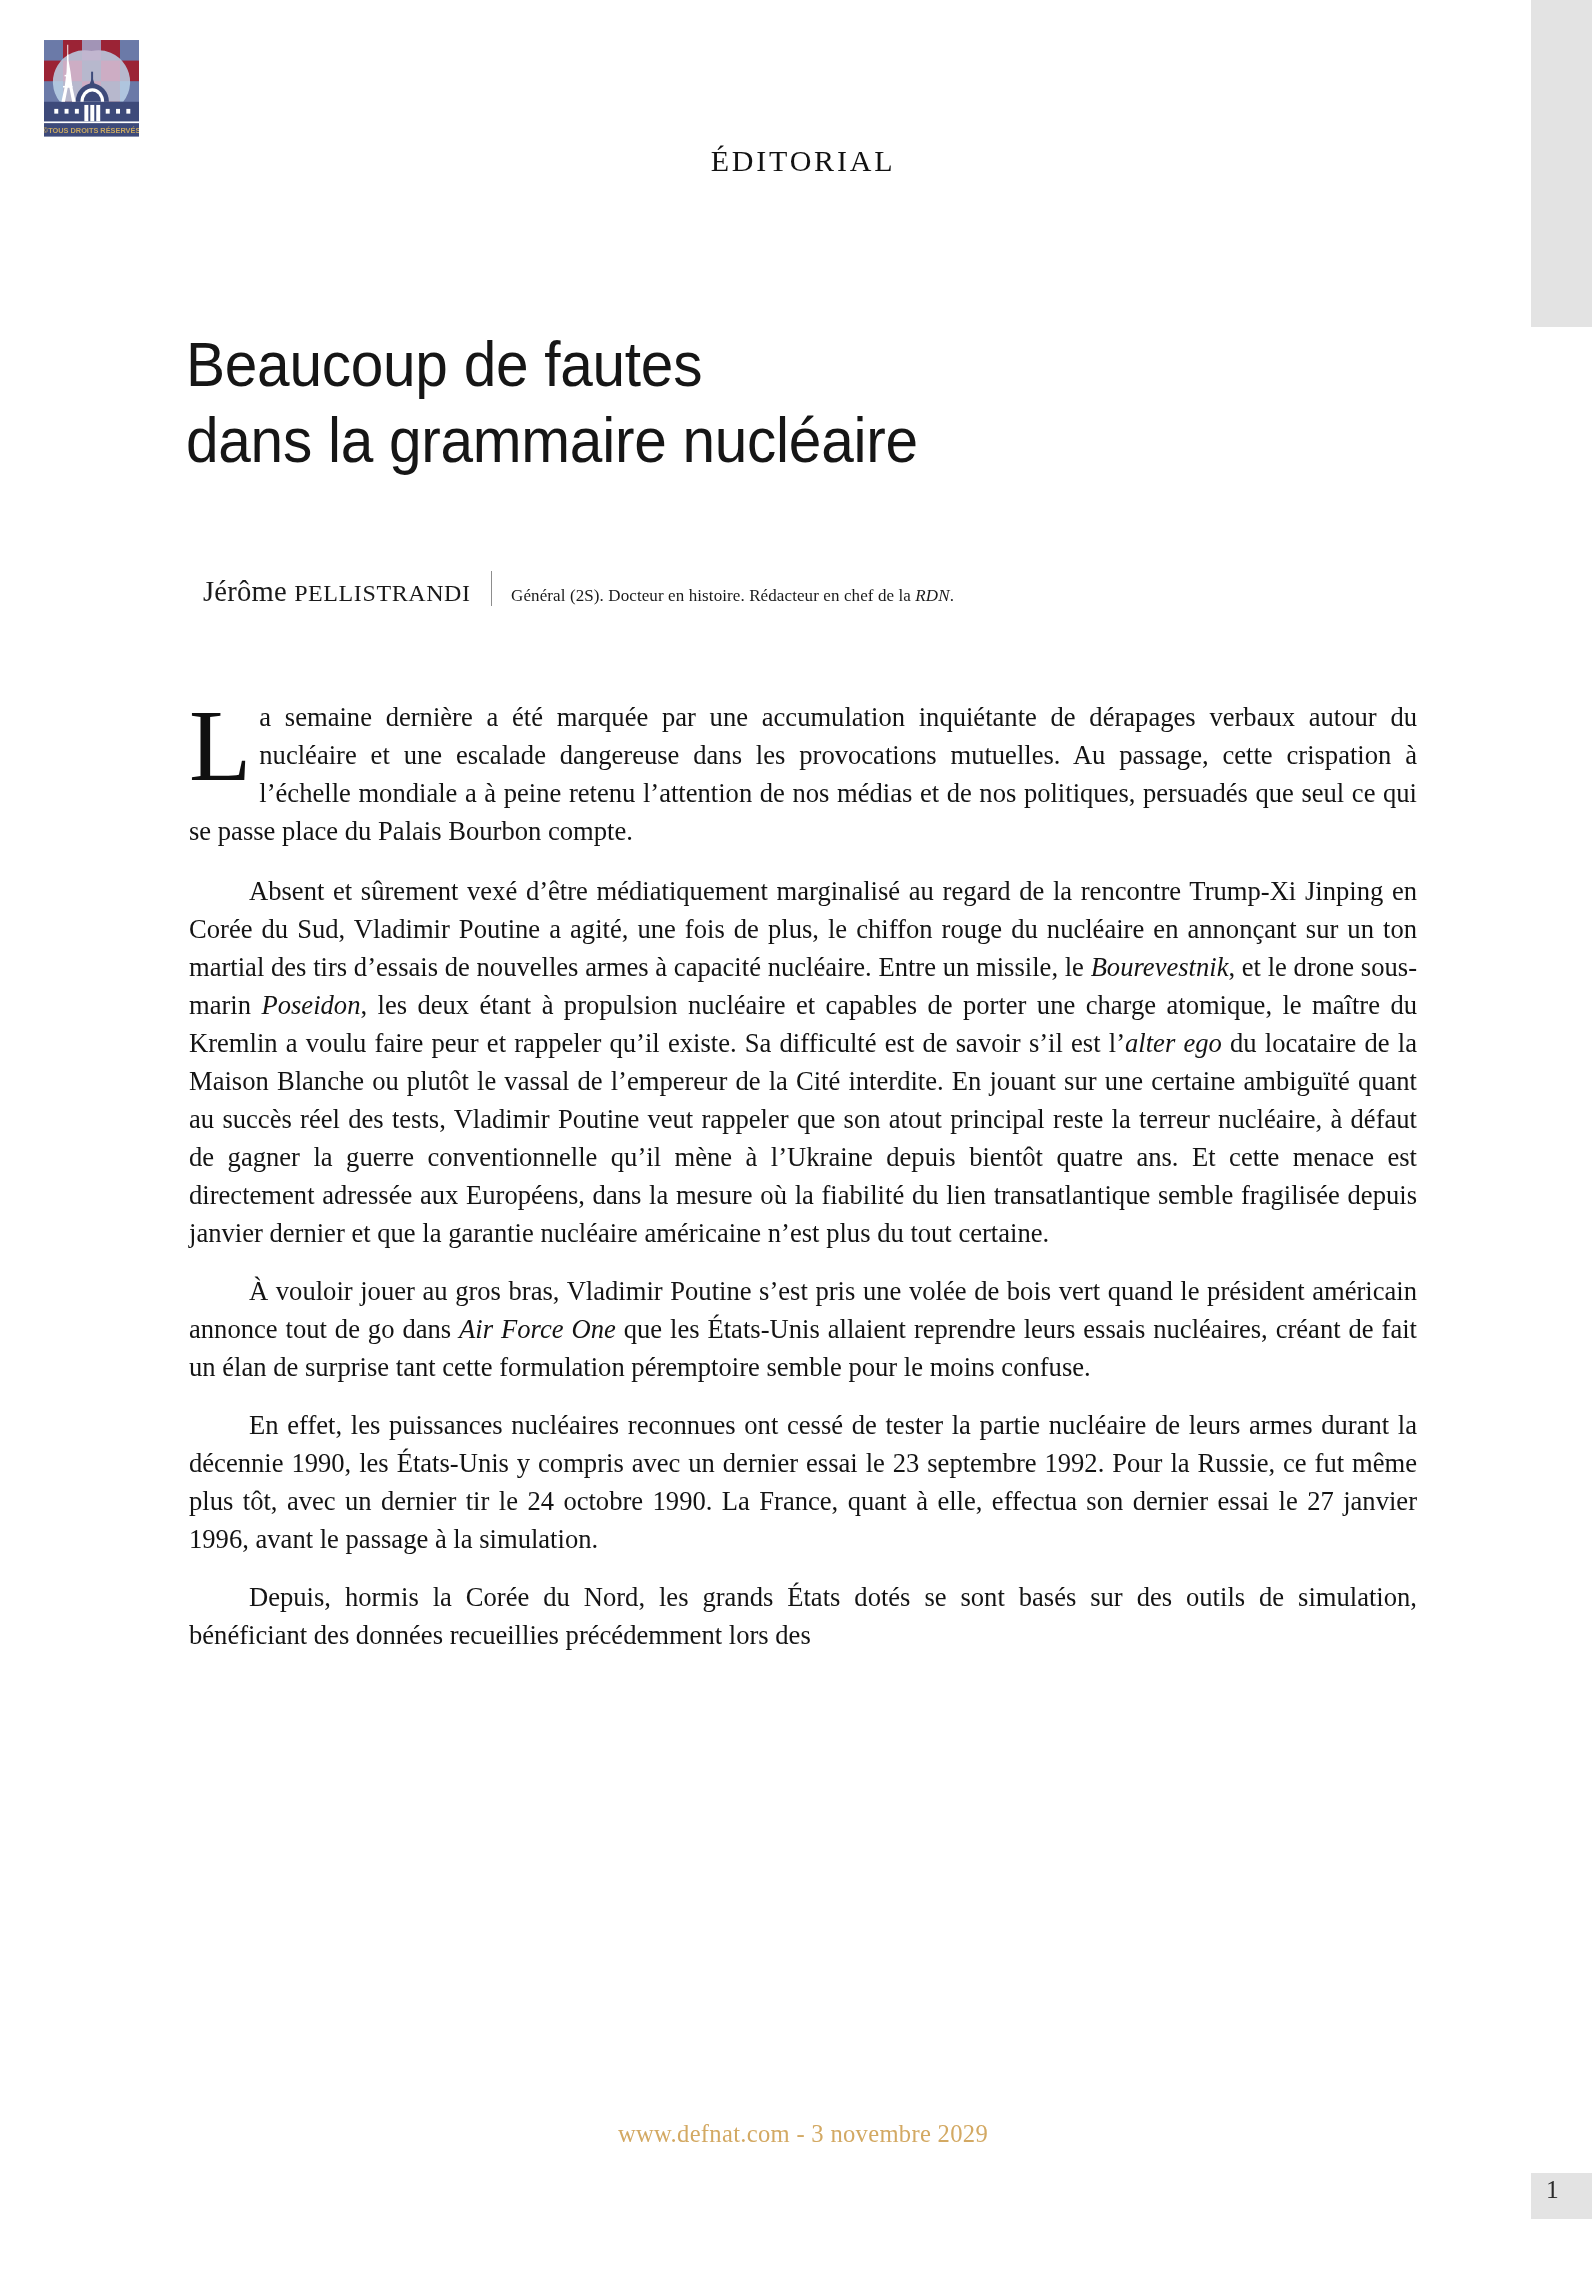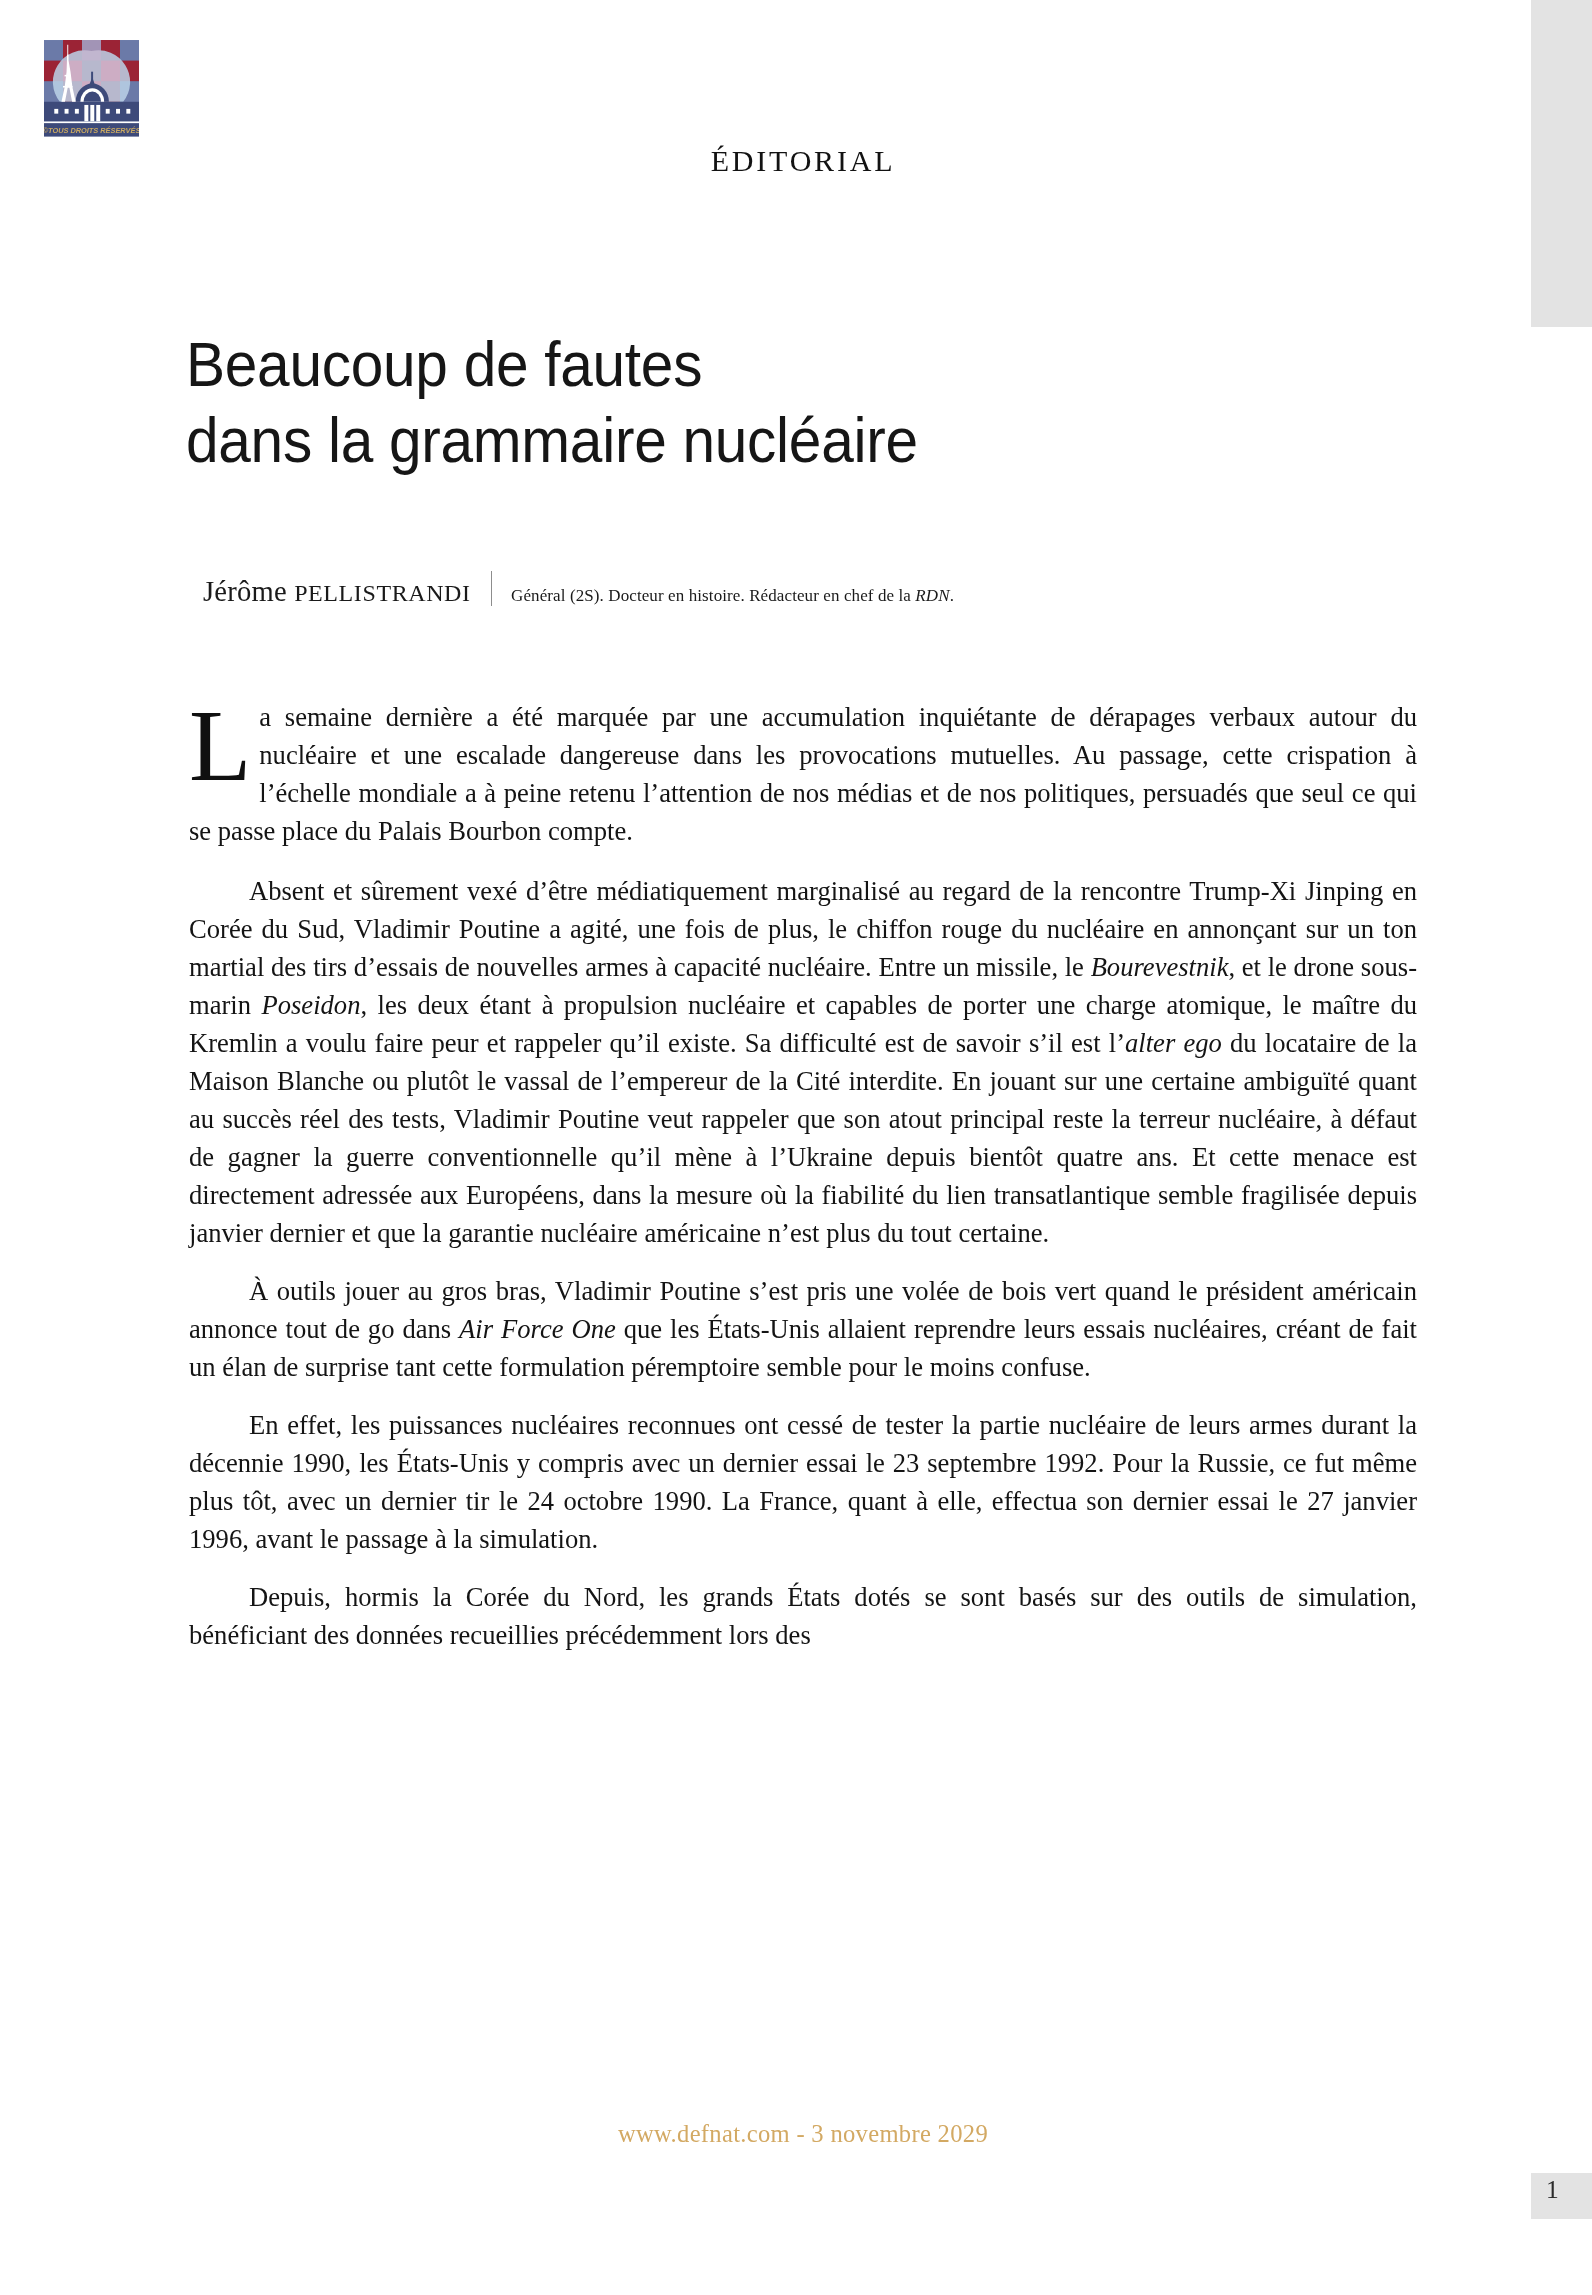--- a/index.html
+++ b/index.html
@@ -18,21 +18,20 @@
     overflow: hidden;
   }
 
   
   .logo {
     position: absolute;
     left: 44px;
     top: 40px;
     width: 93px;
     height: 99px;
-    font-style: italic;
   }
   .logo svg { display: block; width: 95px; height: 99px; }
 
   
   .side-tab {
     position: absolute;
     right: 0;
     top: 0;
     width: 61px;
     height: 327px;
@@ -253,21 +252,21 @@
       <span class="byline-rule"></span>
       <span class="byline-role"><span>Général (2S). Docteur en histoire. Rédacteur en chef de la </span><span class="it">RDN</span><span>.</span></span>
     </div>
 
     <div class="body-text">
 
       <p class="first"><span class="dropcap">L</span><span>a semaine dernière a été marquée par une accumulation inquiétante de dérapages verbaux autour du nucléaire et une escalade dangereuse dans les provocations mutuelles. Au passage, cette crispation à l’échelle mondiale a à peine retenu l’attention de nos médias et de nos politiques, persuadés que seul ce qui se passe place du Palais Bourbon compte.</span></p>
 
       <p><span>Absent et sûrement vexé d’être médiatiquement marginalisé au regard de la rencontre Trump-Xi Jinping en Corée du Sud, Vladimir Poutine a agité, une fois de plus, le chiffon rouge du nucléaire en annonçant sur un ton martial des tirs d’essais de nouvelles armes à capacité nucléaire. Entre un missile, le </span><span class="it">Bourevestnik</span><span>, et le drone sous-marin </span><span class="it">Poseidon</span><span>, les deux étant à propulsion nucléaire et capables de porter une charge atomique, le maître du Kremlin a voulu faire peur et rappeler qu’il existe. Sa difficulté est de savoir s’il est l’</span><span class="it">alter ego</span><span> du locataire de la Maison Blanche ou plutôt le vassal de l’empereur de la Cité interdite. En jouant sur une certaine ambiguïté quant au succès réel des tests, Vladimir Poutine veut rappeler que son atout principal reste la terreur nucléaire, à défaut de gagner la guerre conventionnelle qu’il mène à l’Ukraine depuis bientôt quatre ans. Et cette menace est directement adressée aux Européens, dans la mesure où la fiabilité du lien transatlantique semble fragilisée depuis janvier dernier et que la garantie nucléaire américaine n’est plus du tout certaine.</span></p>
 
-      <p><span>À outils jouer au gros bras, Vladimir Poutine s’est pris une volée de bois vert quand le président américain annonce tout de go dans </span><span class="it">Air Force One</span><span> que les États-Unis allaient reprendre leurs essais nucléaires, créant de fait un élan de surprise tant cette formulation péremptoire semble pour le moins confuse.</span></p>
+      <p><span>À vouloir jouer au gros bras, Vladimir Poutine s’est pris une volée de bois vert quand le président américain annonce tout de go dans </span><span class="it">Air Force One</span><span> que les États-Unis allaient reprendre leurs essais nucléaires, créant de fait un élan de surprise tant cette formulation péremptoire semble pour le moins confuse.</span></p>
 
       <p><span>En effet, les puissances nucléaires reconnues ont cessé de tester la partie nucléaire de leurs armes durant la décennie 1990, les États-Unis y compris avec un dernier essai le 23 septembre 1992. Pour la Russie, ce fut même plus tôt, avec un dernier tir le 24 octobre 1990. La France, quant à elle, effectua son dernier essai le 27 janvier 1996, avant le passage à la simulation.</span></p>
 
       <p><span>Depuis, hormis la Corée du Nord, les grands États dotés se sont basés sur des outils de simulation, bénéficiant des données recueillies précédemment lors des</span></p>
 
     </div>
   </div>
 
   <div class="footer">www.defnat.com - 3 novembre 2029</div>
 

